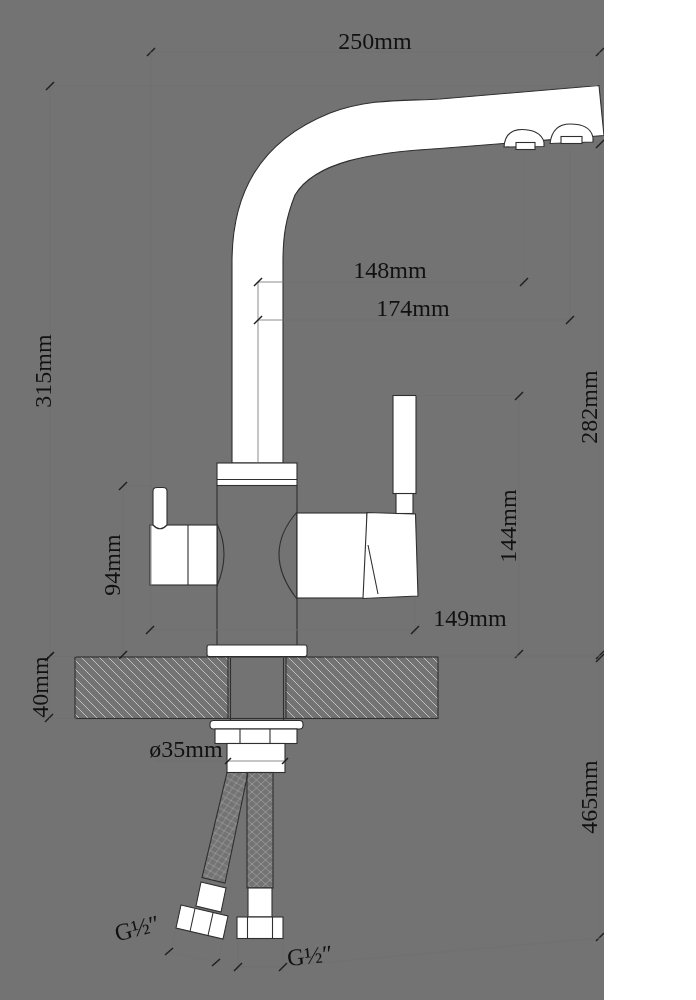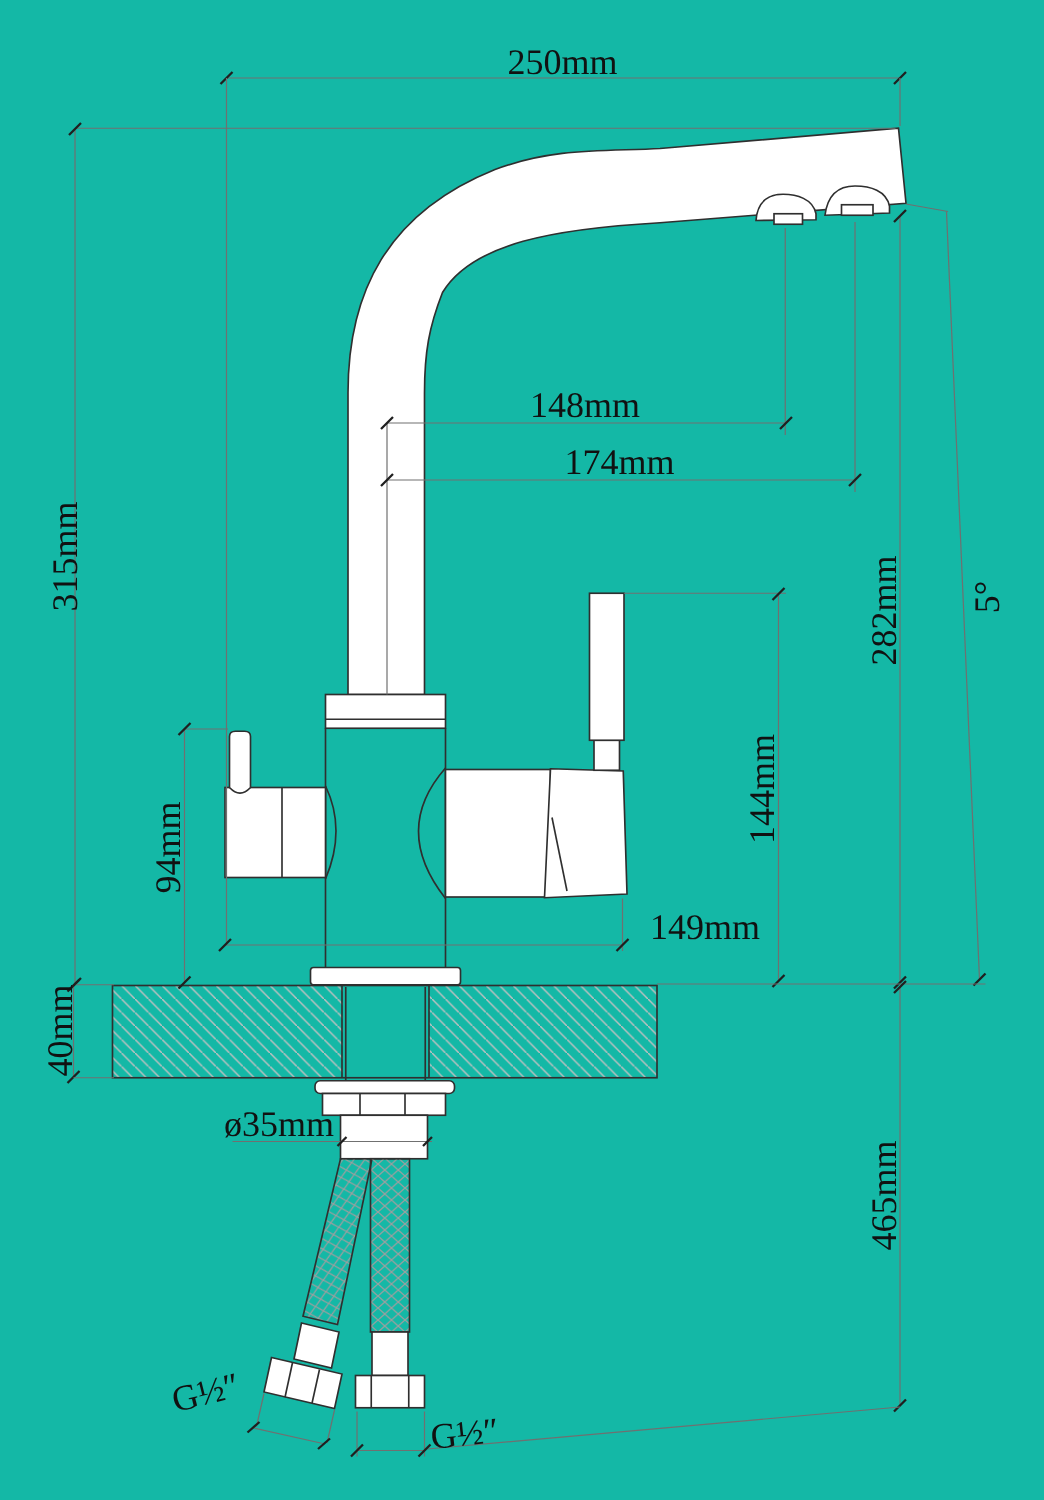--- a/index.html
+++ b/index.html
@@ -1,16 +1,16 @@
 <!DOCTYPE html>
 <html><head>
 <meta charset="utf-8">
 <style>
   html,body{margin:0;padding:0;background:#ffffff;}
-  #stage{position:relative;width:696px;height:1000px;background:#14b8a6;overflow:hidden;
+  #stage{position:relative;width:604px;height:1000px;background:#737373;overflow:hidden;
          font-family:"Liberation Serif","DejaVu Serif",serif;}
   svg{position:absolute;left:0;top:0;}
   .shape{fill:none;stroke:#2f2f2f;stroke-width:1.1;}
   .shapew{fill:#ffffff;stroke:#2f2f2f;stroke-width:1.1;}
   .dim{fill:none;stroke:#707070;stroke-width:0.8;}
   .tick{stroke:#1f1f1f;stroke-width:1.5;}
   text.dimtxt{font-family:"Liberation Serif","DejaVu Serif",serif;font-size:24px;fill:#111;}
 </style>
 </head>
 <body>

